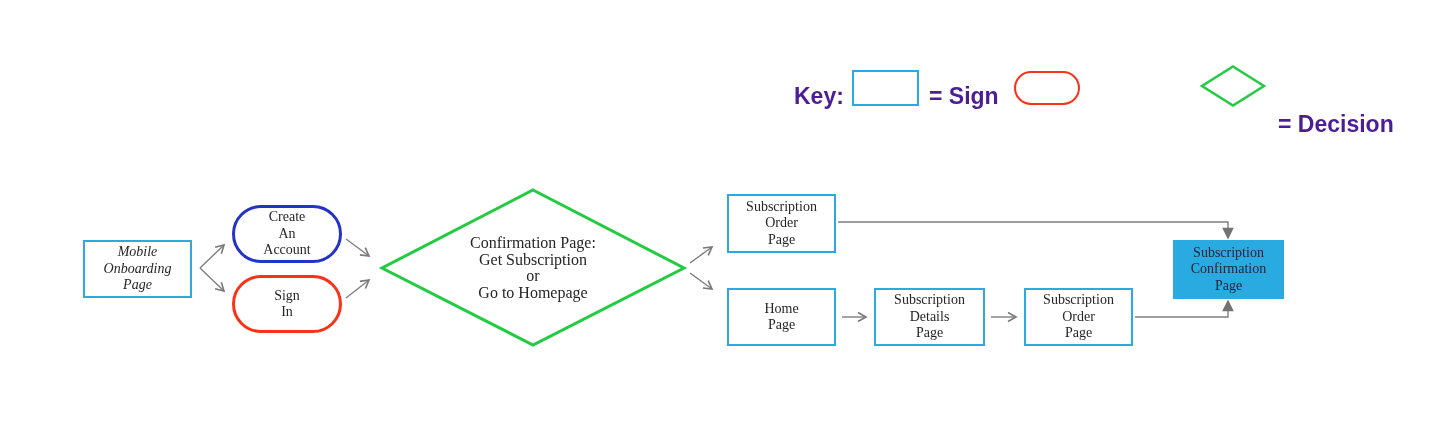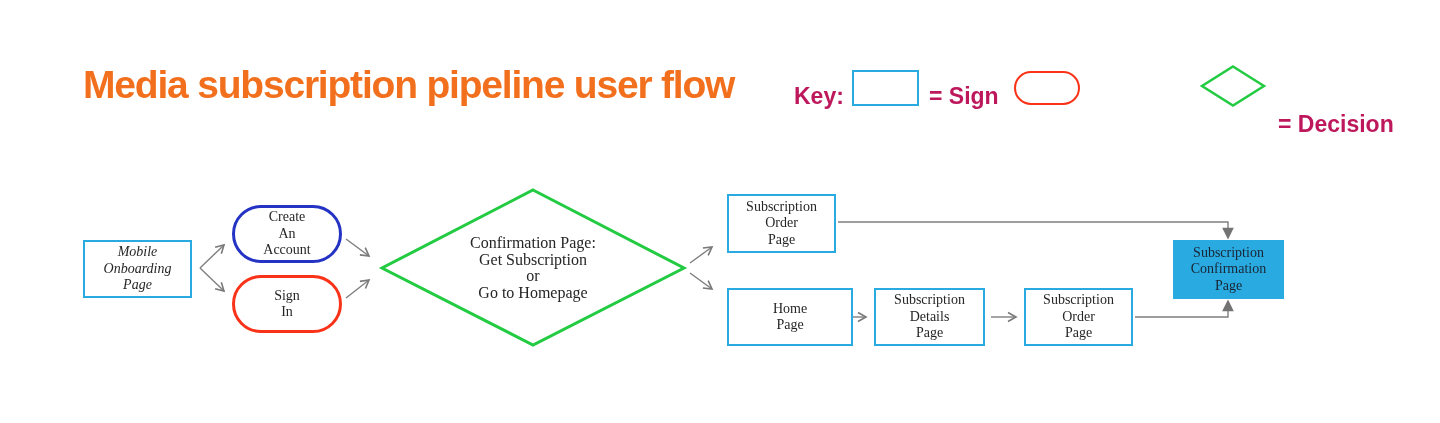--- a/index.html
+++ b/index.html
@@ -8,21 +8,21 @@
     font-family:"Liberation Sans",sans-serif;
   }
   
   .title{
     position:absolute;left:83px;top:63px;margin:0;
     font-size:39px;font-weight:bold;letter-spacing:-1.2px;color:#F2701D;
     white-space:nowrap;
   }
   
   .key-text{
-    position:absolute;top:82px;font-size:23px;font-weight:bold;color:#be185d;
+    position:absolute;top:82px;font-size:23px;font-weight:bold;color:#4c1d95;
     white-space:nowrap;line-height:28px;
   }
   .key-label{left:794px;}
   .key-page-text{left:929px;}
   .key-choice-text{left:1091px;}
   .key-decision-text{left:1278px;margin-top:28px;}
   .key-rect{
     position:absolute;left:852px;top:70px;width:63px;height:32px;
     border:2.5px solid #29ABE2;background:#fff;
   }
@@ -39,21 +39,21 @@
     box-sizing:border-box;
   }
   .page{border:2.5px solid #29ABE2;}
   .pill-blue{border:3px solid #2533C4;border-radius:29px;}
   .pill-red{border:3px solid #FA3218;border-radius:29px;}
   .filled{background:#29ABE2;border:none;color:#1a2433;}
   .n-mobile{left:83px;top:240px;width:109px;height:58px;font-style:italic;}
   .n-create{left:232px;top:205px;width:110px;height:58px;}
   .n-signin{left:232px;top:275px;width:110px;height:58px;}
   .n-order-top{left:727px;top:194px;width:109px;height:59px;}
-  .n-home{left:727px;top:288px;width:126px;height:58px;}
+  .n-home{left:727px;top:288px;width:109px;height:58px;}
   .n-details{left:874px;top:288px;width:111px;height:58px;}
   .n-order-bottom{left:1024px;top:288px;width:109px;height:58px;}
   .n-confirm{left:1173px;top:240px;width:111px;height:59px;}
   .diamond-label{
     position:absolute;left:433px;top:234px;width:200px;height:68px;
     display:flex;align-items:center;justify-content:center;text-align:center;
     font-family:"Liberation Serif",serif;font-size:16px;line-height:16.5px;
     color:#262626;white-space:pre-line;background:transparent;
   }
   .overlay{position:absolute;left:0;top:0;pointer-events:none;}
@@ -82,21 +82,20 @@
       <path d="M346,298 L369,280" marker-end="url(#vhead)"></path>
       <path d="M690,263 L712,247" marker-end="url(#vhead)"></path>
       <path d="M690,273 L712,289" marker-end="url(#vhead)"></path>
       <path d="M842,317 L866,317" marker-end="url(#vhead)"></path>
       <path d="M991,317 L1016,317" marker-end="url(#vhead)"></path>
       <path d="M838,222 H1228 V229" marker-end="url(#tri)"></path>
       <path d="M1135,317 H1228 V310" marker-end="url(#tri)"></path>
     </g>
   </svg>
 
-  <h1 class="title">Media subscription pipeline user flow</h1>
 
   <span class="key-text key-label">Key:</span>
   <span class="key-rect"></span>
   <span class="key-text key-page-text">= Sign</span>
   <span class="key-pill"></span>
   <svg class="key-diamond" width="68" height="44" viewBox="0 0 68 44">
     <polygon points="34,2.5 65,22 34,41.5 3,22" fill="none" stroke="#22CB41" stroke-width="2.5"></polygon>
   </svg>
   <span class="key-text key-decision-text">= Decision</span>
 

